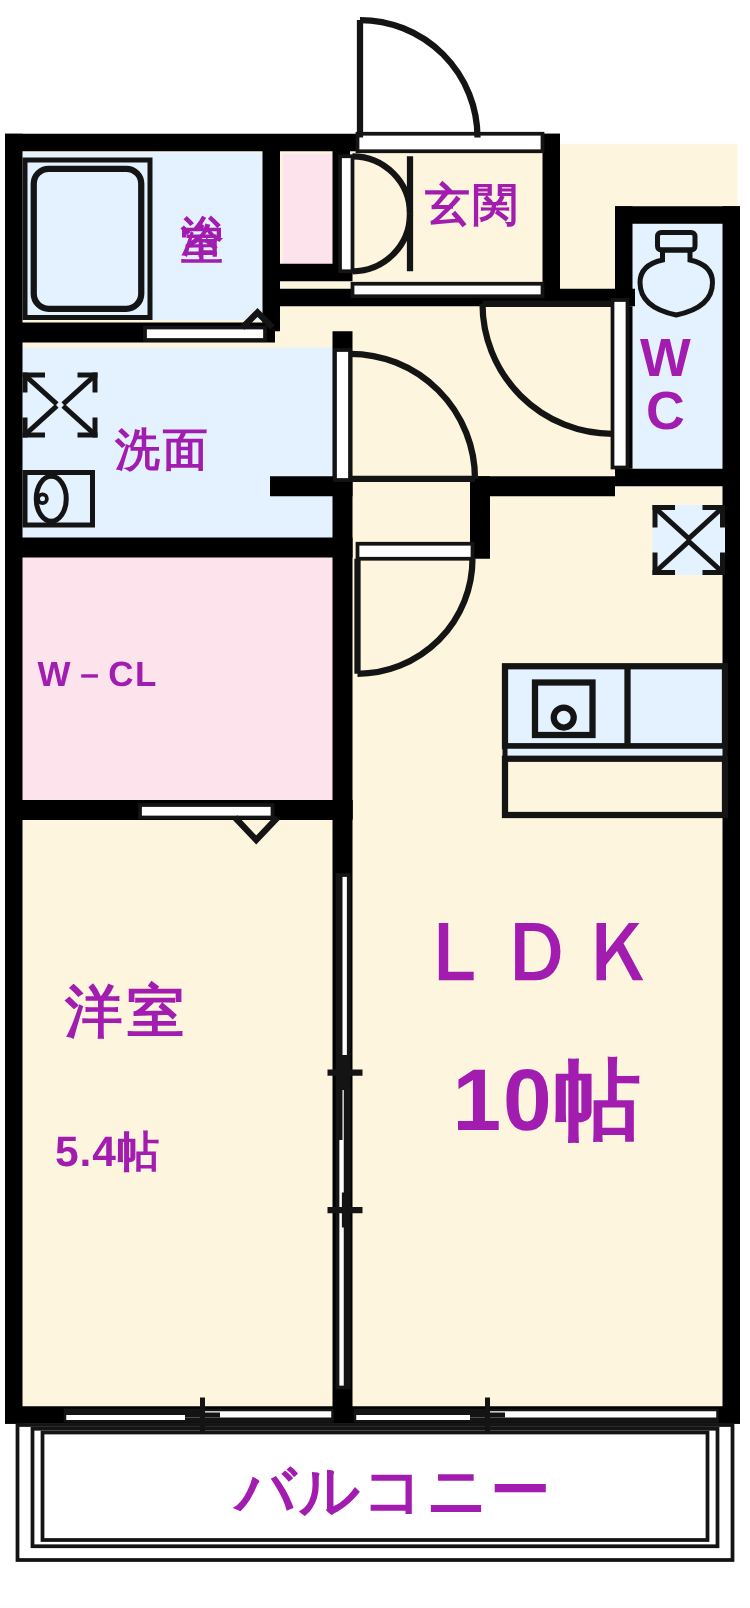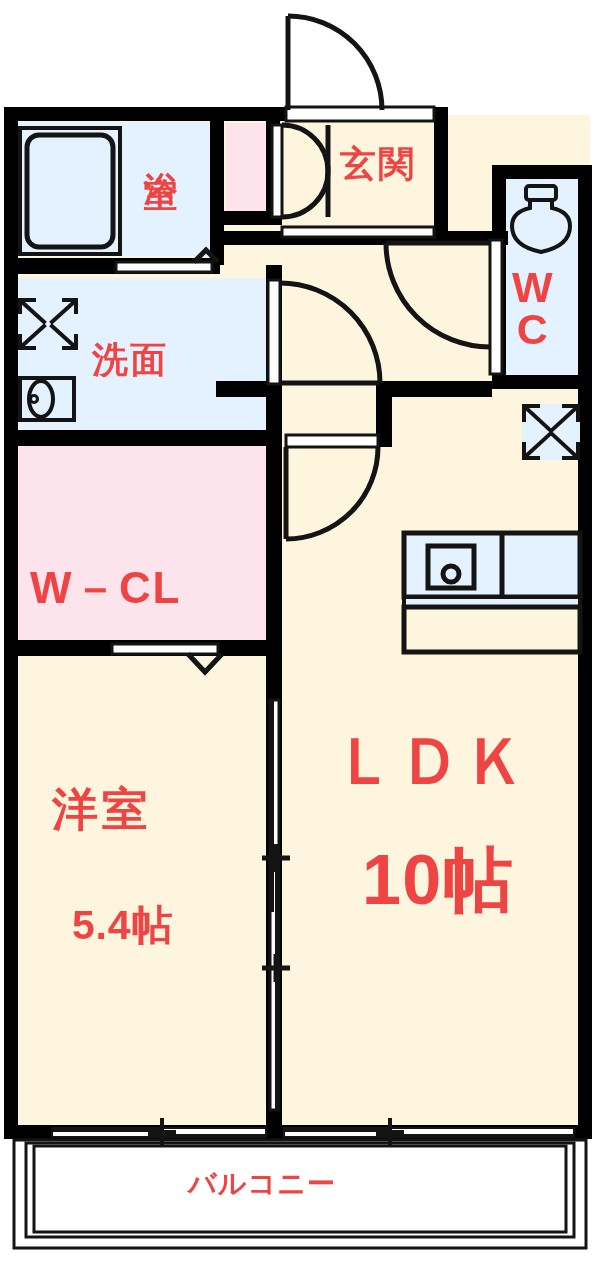--- a/index.html
+++ b/index.html
@@ -3,21 +3,21 @@
 <meta charset="utf-8">
 <style>
   html,body{margin:0;padding:0;background:#ffffff;}
   body{
     font-family:"Liberation Sans","DejaVu Sans",sans-serif;
     width:600px;height:1286px;overflow:hidden;position:relative;
   }
   #plan{position:absolute;left:0;top:0;width:600px;height:1286px;}
   .lbl{
     position:absolute;
-    color:#ef4444;
+    color:#a21caf;
     font-weight:700;
     white-space:nowrap;
     letter-spacing:0.06em;
     line-height:1;
     user-select:none;
   }
 </style>
 </head>
 <body>
 
@@ -232,21 +232,21 @@
 </svg>
 
 <div class="lbl" style="left:144px;top:144px;font-size:34px;writing-mode:vertical-rl;text-orientation:upright;letter-spacing:0.12em;">浴室</div>
 
 <div class="lbl" style="left:92px;top:342px;font-size:36px;">洗面</div>
 
 <div class="lbl" style="left:340px;top:146px;font-size:36px;">玄関</div>
 
 <div class="lbl" style="left:512px;top:267px;font-size:43px;line-height:0.97;text-align:center;letter-spacing:0;">W<br>C</div>
 
-<div class="lbl" style="left:30px;top:526px;font-size:44px;letter-spacing:0.04em;margin-top:40px;">W－CL</div>
+<div class="lbl" style="left:30px;top:526px;font-size:28px;letter-spacing:0.04em;">W－CL</div>
 
 <div class="lbl" style="left:52px;top:786px;font-size:46px;letter-spacing:0.08em;">洋室</div>
-<div class="lbl" style="left:44px;top:905px;font-size:41px;letter-spacing:0.02em;margin-left:28px;">5.4帖</div>
+<div class="lbl" style="left:44px;top:905px;font-size:34px;letter-spacing:0.02em;">5.4帖</div>
 
 <div class="lbl" style="left:333px;top:729px;font-size:64px;letter-spacing:0.02em;">ＬＤＫ</div>
 <div class="lbl" style="left:362px;top:845px;font-size:70px;letter-spacing:0.02em;">10帖</div>
 
-<div class="lbl" style="left:188px;top:1170px;font-size:28px;letter-spacing:0.04em;text-align:right;">バルコニー</div>
+<div class="lbl" style="left:188px;top:1170px;font-size:48px;letter-spacing:0.04em;text-align:right;">バルコニー</div>
 
 </body></html>

